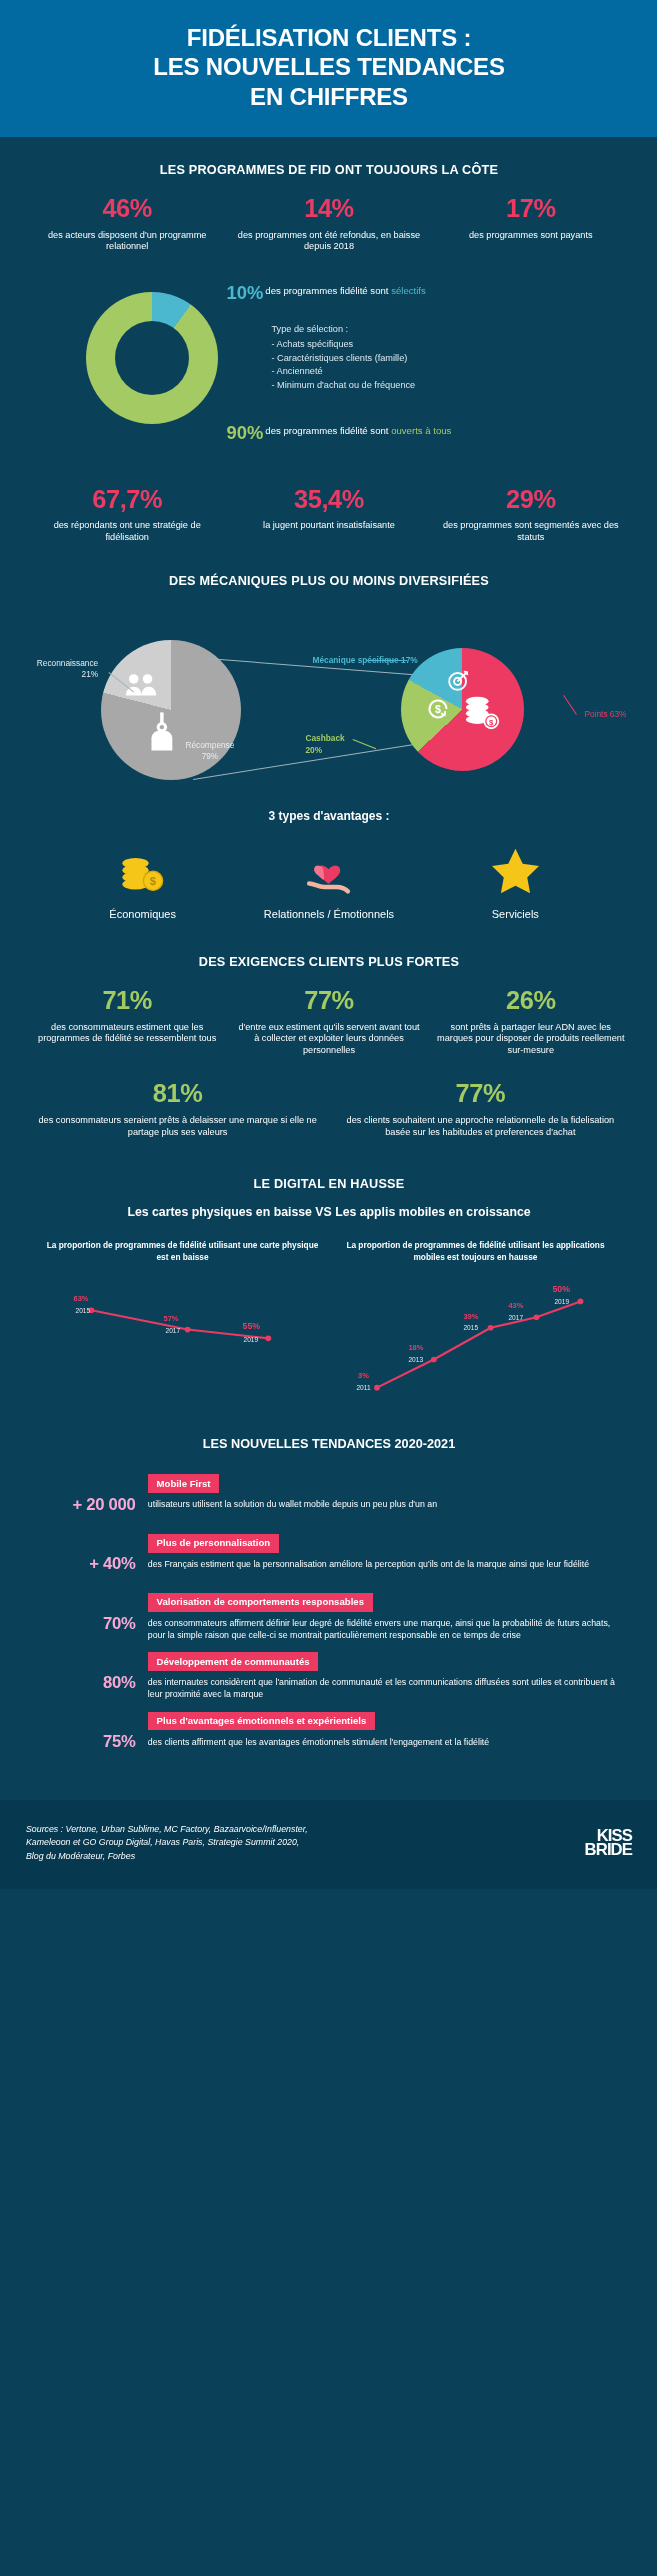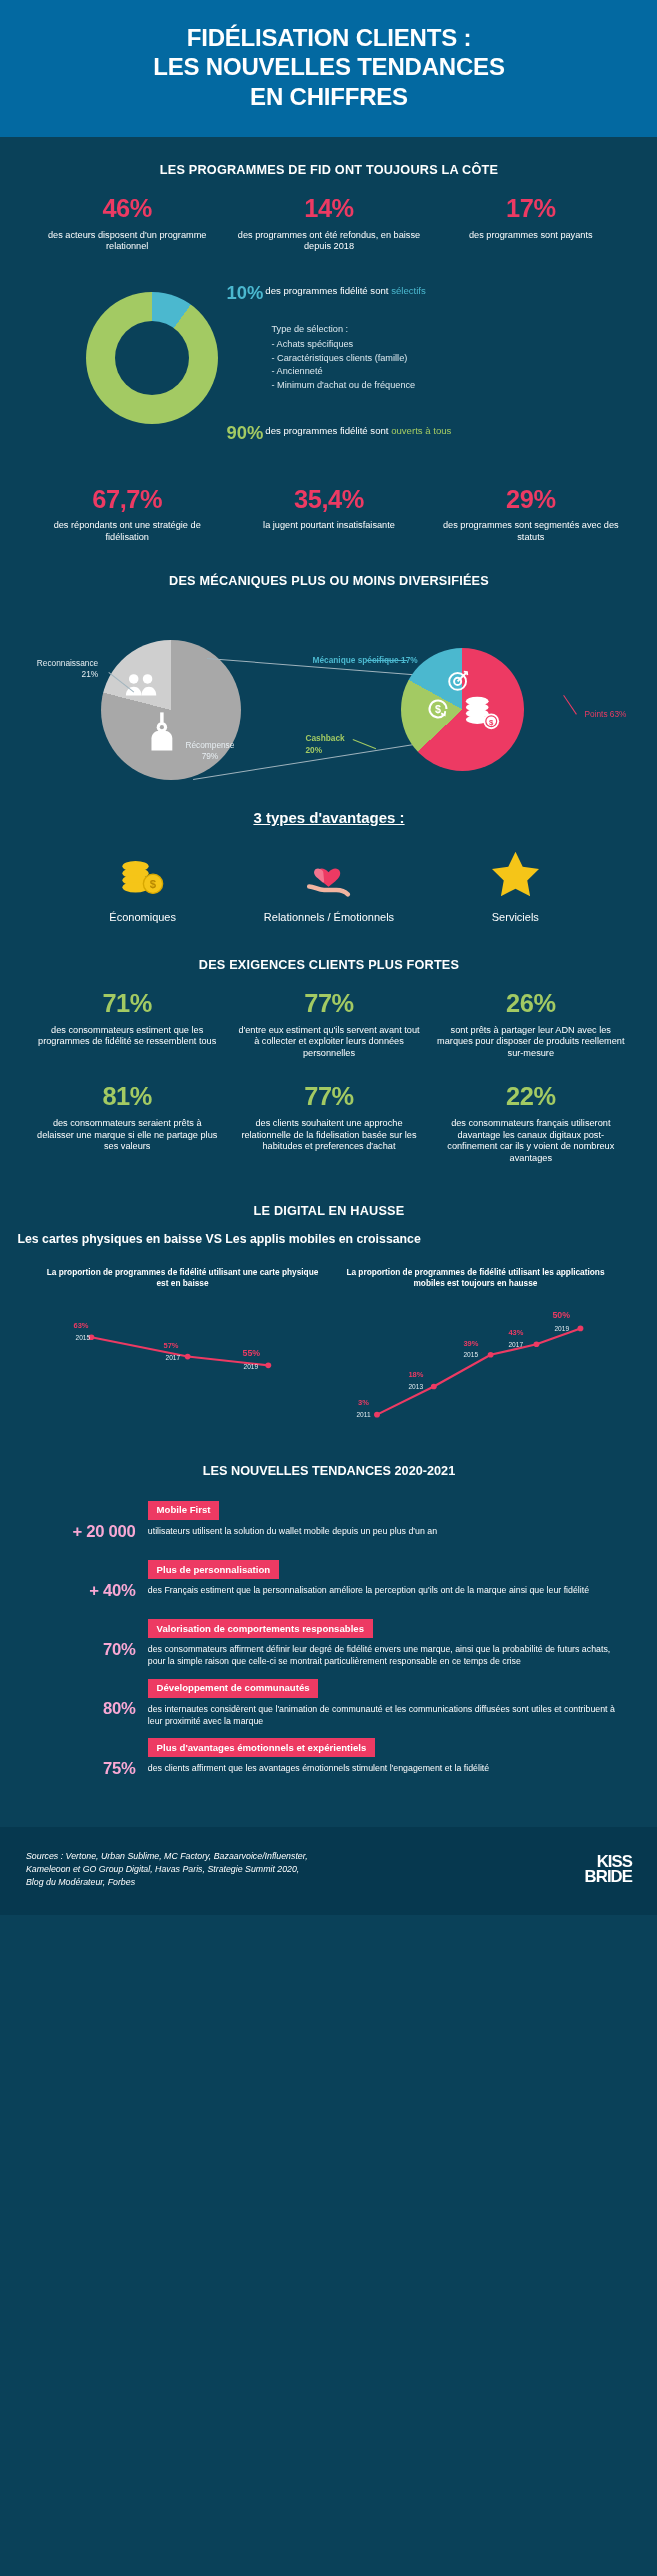--- a/index.html
+++ b/index.html
@@ -130,32 +130,31 @@
   .pie-icon { position: absolute; color: #fff; }
   .lbl { position: absolute; font-size: 8.3px; line-height: 1.35; white-space: nowrap; }
   .lbl.c-white { color: #e7eef2; }
   .lbl.c-teal { color: #4bb8cf; font-weight: bold; }
   .lbl.c-green { color: #a3ca63; font-weight: bold; }
   .lbl.c-pink { color: #ed3a63; font-weight: normal; }
   .leader { position: absolute; background: #9fb3bd; height: 0.9px; transform-origin: 0 0; }
 
   
   .adv-title {
-    text-align: center; font-size: 15px; font-weight: bold;
+    text-align: center; font-size: 12px; font-weight: bold;
     margin: 5.3px 0 23px;
-    text-decoration: underline;
   }
   .adv-row { display: flex; justify-content: space-around; align-items: flex-end; padding: 0 32px; }
   .adv { width: 175px; text-align: center; }
   .adv .ico { height: 51px; display: flex; align-items: center; justify-content: center; margin-bottom: 10.5px; }
   .adv .lb { font-size: 11px; }
 
   
   .charts-sub {
-    font-size: 12.3px; font-weight: bold;
+    text-align: center; font-size: 12.3px; font-weight: bold;
     margin: 14px 0 21px;
   }
   .charts { display: flex; gap: 8.8px; padding: 0 23px; }
   .chart-col { flex: 1 1 0; }
   .chart-cap {
     font-size: 8.3px; line-height: 1.35; text-align: center;
     margin-bottom: 12.3px; font-weight: bold;
   }
   .plot { position: relative; height: 132px; }
   .pt-lbl { position: absolute; font-size: 7.5px; color: #ed3a63; font-weight: bold; white-space: nowrap; }
@@ -422,24 +421,20 @@
     </div>
 
     <div class="stat-row" style="margin-top:24.6px">
       <div class="stat green">
         <div class="num">81%</div>
         <div class="cap">des consommateurs seraient prêts à delaisser une marque si elle ne partage plus ses valeurs</div>
       </div>
       <div class="stat green">
         <div class="num">77%</div>
         <div class="cap">des clients souhaitent une approche relationnelle de la fidelisation basée sur les habitudes et preferences d'achat</div>
-      </div>
-      <div class="stat green">
-        <div class="num">22%</div>
-        <div class="cap">des consommateurs français utiliseront davantage les canaux digitaux post-confinement car ils y voient de nombreux avantages</div>
       </div>
     </div>
   </div>
 
   <div class="section">
     <div class="sec-title" style="margin-top:39px;margin-bottom:7px">LE DIGITAL EN HAUSSE</div>
     <div class="charts-sub">Les cartes physiques en baisse VS Les applis mobiles en croissance</div>
 
     <div class="charts">
 

